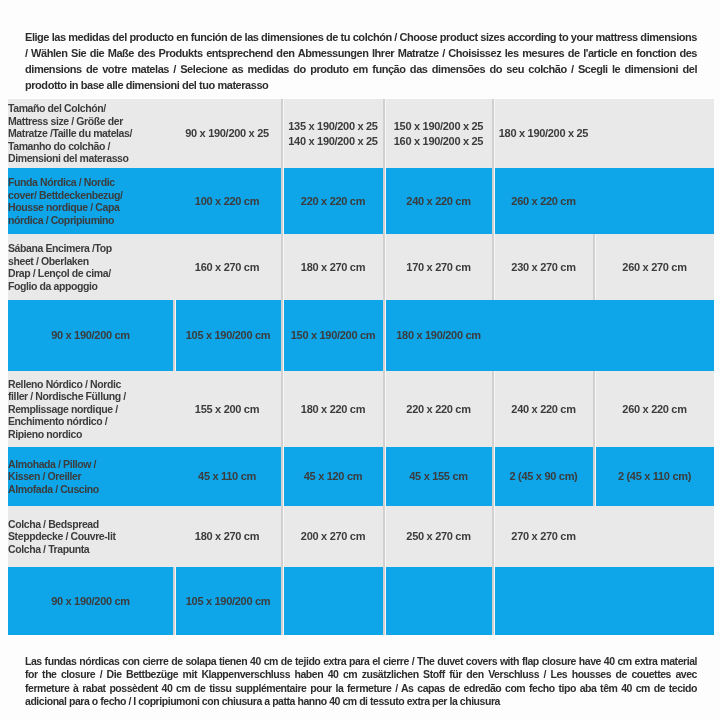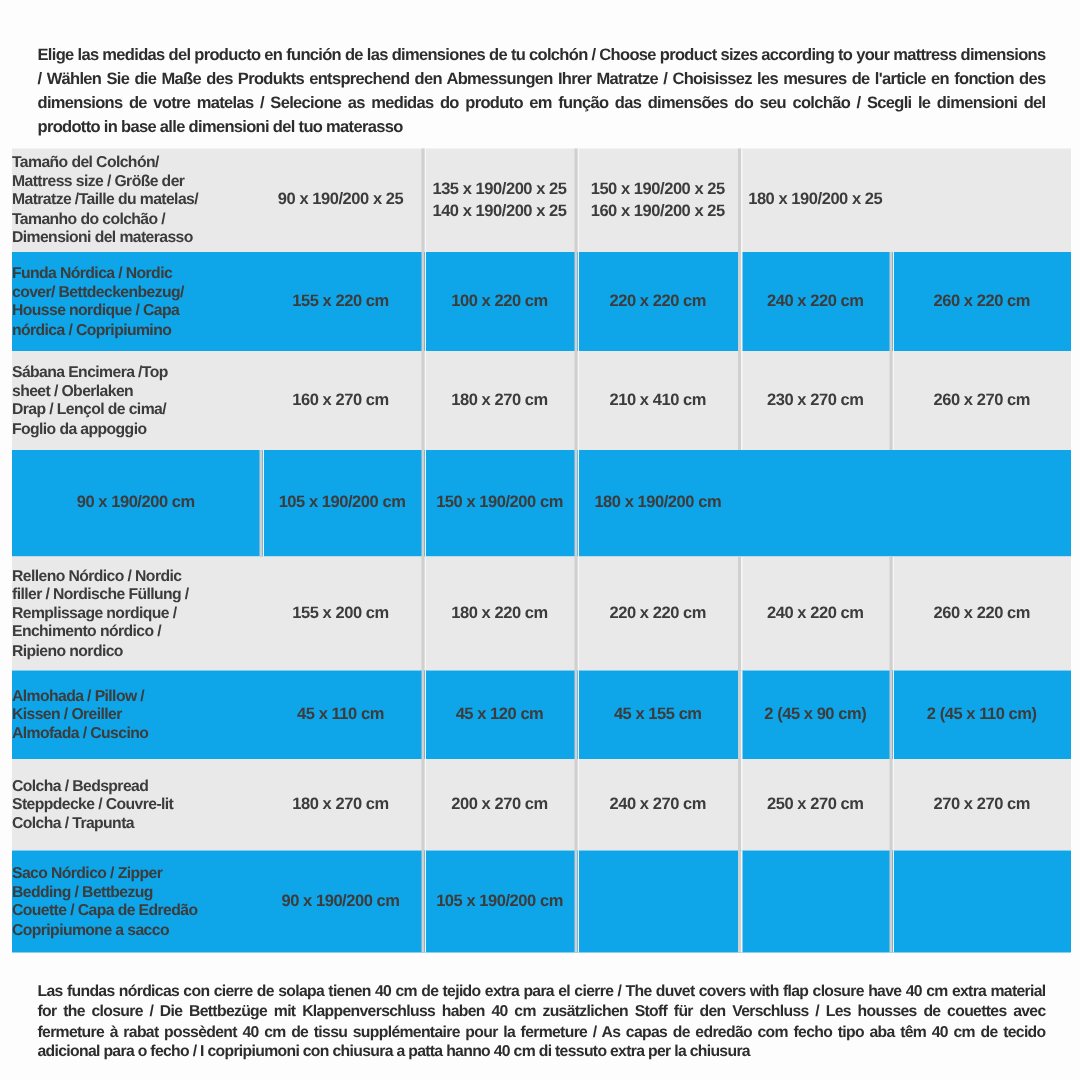--- a/index.html
+++ b/index.html
@@ -106,35 +106,34 @@
       <div class="cell value-cell">150 x 190/200 x 25
 160 x 190/200 x 25</div>
       <div class="cell value-cell">180 x 190/200 x 25</div>
     </div>
 
     <div class="t-row plain">
       <div class="cell label-cell">Funda Nórdica /  Nordic
 cover/ Bettdeckenbezug/
 Housse nordique  / Capa
 nórdica / Copripiumino</div>
-      <div class="cell value-cell">155 x 220 cm</div>
       <div class="cell value-cell">100 x 220 cm</div>
       <div class="cell value-cell">220 x 220 cm</div>
       <div class="cell value-cell">240 x 220 cm</div>
       <div class="cell value-cell">260 x 220 cm</div>
     </div>
 
     <div class="t-row shaded">
       <div class="cell label-cell">Sábana Encimera /Top
 sheet / Oberlaken
 Drap / Lençol de cima/
 Foglio da appoggio</div>
       <div class="cell value-cell">160 x 270 cm</div>
       <div class="cell value-cell">180 x 270 cm</div>
-      <div class="cell value-cell">210 x 410 cm</div>
+      <div class="cell value-cell">170 x 270 cm</div>
       <div class="cell value-cell">230 x 270 cm</div>
       <div class="cell value-cell">260 x 270 cm</div>
     </div>
 
     <div class="t-row plain">
       <div class="cell value-cell">90 x 190/200 cm</div>
       <div class="cell value-cell">105 x 190/200 cm</div>
       <div class="cell value-cell">150 x 190/200 cm</div>
       <div class="cell value-cell">180 x 190/200 cm</div>
     </div>
@@ -162,30 +161,25 @@
       <div class="cell value-cell">2 (45 x 90 cm)</div>
       <div class="cell value-cell">2 (45 x 110 cm)</div>
     </div>
 
     <div class="t-row shaded">
       <div class="cell label-cell">Colcha / Bedspread
 Steppdecke / Couvre-lit
 Colcha / Trapunta</div>
       <div class="cell value-cell">180 x 270 cm</div>
       <div class="cell value-cell">200 x 270 cm</div>
-      <div class="cell value-cell">240 x 270 cm</div>
       <div class="cell value-cell">250 x 270 cm</div>
       <div class="cell value-cell">270 x 270 cm</div>
     </div>
 
     <div class="t-row plain">
-      <div class="cell label-cell">Saco Nórdico / Zipper
-Bedding / Bettbezug
-Couette  / Capa de Edredão
-Copripiumone a sacco</div>
       <div class="cell value-cell">90 x 190/200 cm</div>
       <div class="cell value-cell">105 x 190/200 cm</div>
       <div class="cell value-cell"></div>
       <div class="cell value-cell"></div>
       <div class="cell value-cell"></div>
     </div>
 
   </div>
 
   <p class="note bottom-note">Las fundas nórdicas con cierre de solapa tienen 40 cm de tejido extra para el cierre  /  The duvet covers with flap closure have 40 cm extra material for the closure / Die Bettbezüge mit Klappenverschluss haben 40 cm zusätzlichen Stoff für den Verschluss / Les housses de couettes avec fermeture à rabat possèdent 40 cm de tissu supplémentaire pour la fermeture / As capas de edredão com fecho tipo aba têm 40 cm de tecido adicional para o fecho / I copripiumoni con chiusura a patta hanno 40 cm di tessuto extra per la chiusura</p>

